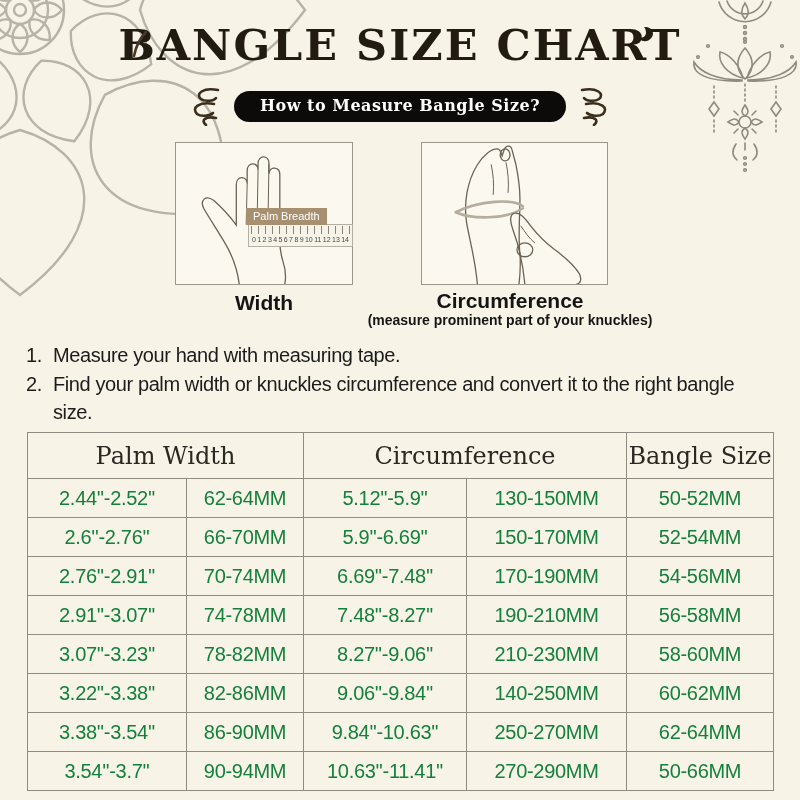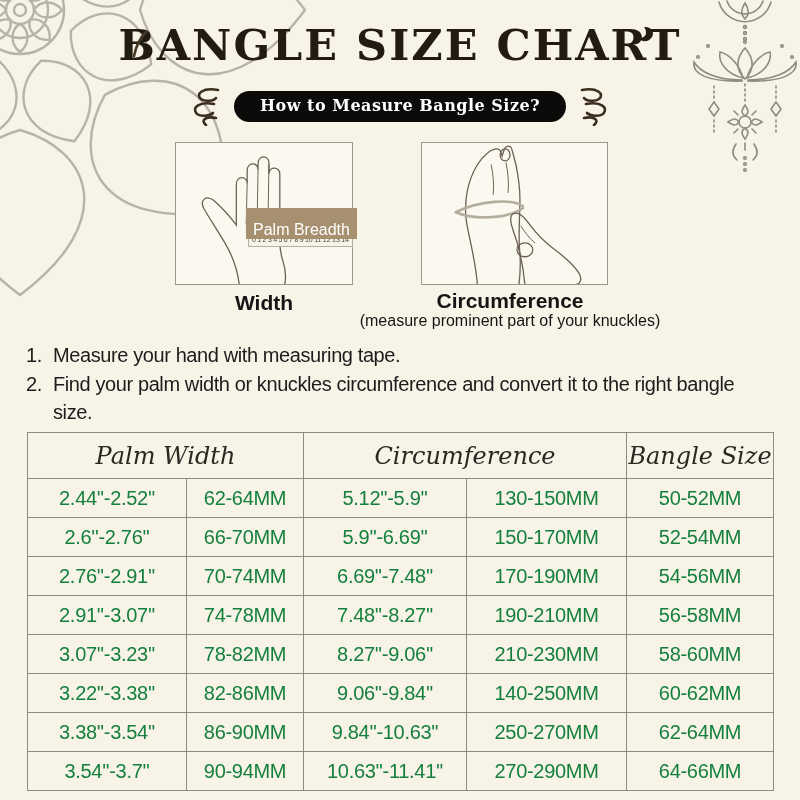--- a/index.html
+++ b/index.html
@@ -25,49 +25,49 @@
         font-family:"DejaVu Serif","Liberation Serif",serif;font-weight:700;
         font-size:16px;letter-spacing:.5px;}
 
   
   .diagram-box{position:absolute;top:142px;height:143px;border:1px solid #9b978c;
                background:#fbf8ef;box-sizing:border-box;}
   .box-width{left:175px;width:178px;}
   .box-circ{left:421px;width:187px;}
   .hand-svg{position:absolute;inset:0;}
   .pb-badge{position:absolute;left:70px;top:65px;background:#a79070;color:#fff;
-            font-size:16px;line-height:14px;padding:15px 7px 2px;white-space:nowrap;z-index:3;}
+            font-size:11px;line-height:14px;padding:1px 7px 2px;white-space:nowrap;z-index:3;}
   .ruler{position:absolute;left:72px;top:81px;right:-1px;height:23px;z-index:2;
          background:#f6f3e9;border:1px solid #b3afa4;box-sizing:border-box;}
   .ruler .ticks{height:8px;margin:1px 2px 0;
         background:repeating-linear-gradient(90deg,#8a8578 0 1px,transparent 1px 7px);}
   .ruler .nums{display:flex;justify-content:space-between;padding:0 3px;
         font-size:7px;line-height:11px;color:#4a463c;}
 
   
   .label-width{position:absolute;left:175px;width:178px;top:291px;text-align:center;
                font-size:21px;font-weight:700;color:#151515;}
   .label-circ{position:absolute;left:358px;width:304px;top:289px;text-align:center;color:#151515;}
   .label-circ .main{font-size:21px;font-weight:700;line-height:24px;}
-  .label-circ .sub{font-size:16px;font-weight:400;line-height:15px;}
+  .label-circ .sub{font-size:14px;font-weight:700;line-height:15px;}
 
   
   .instructions{position:absolute;left:26px;top:341px;width:726px;margin:0;padding:0;
                 list-style:none;font-size:20px;letter-spacing:-0.4px;color:#1c1c1c;}
   .instructions li{display:flex;line-height:28.5px;}
   .instructions .num{flex:0 0 27px;}
   .instructions .txt{max-width:696px;}
 
   
   .size-table{position:absolute;left:27px;top:432px;width:746px;border-collapse:collapse;
               table-layout:fixed;}
   .size-table th,.size-table td{border:1px solid #8f8b80;text-align:center;
               vertical-align:middle;padding:0;}
   .size-table th{height:45px;font-family:"DejaVu Serif","Liberation Serif",serif;
-              font-weight:400;font-size:24px;color:#2a2823;font-style:italic;}
+              font-weight:400;font-size:24px;color:#2a2823;}
   .size-table td{height:38px;font-size:20px;letter-spacing:-0.3px;color:#15803d;margin-top:48px;}
 </style>
 </head>
 <body>
 
 <div class="page">
 
   <svg class="mandala" viewBox="0 0 600 600" fill="none" stroke="#b7b3a8" stroke-width="2.4">
     <g transform="translate(300,300)">
       <g id="outerRing">
@@ -289,18 +289,18 @@
           <td>86-90MM</td>
           <td>9.84''-10.63''</td>
           <td>250-270MM</td>
           <td>62-64MM</td>
         </tr>
         <tr>
           <td>3.54''-3.7''</td>
           <td>90-94MM</td>
           <td>10.63''-11.41''</td>
           <td>270-290MM</td>
-          <td>64-66MM</td>
+          <td>50-66MM</td>
         </tr>
       </tbody>
   </table>
 
 </div>
 
 </body></html>

